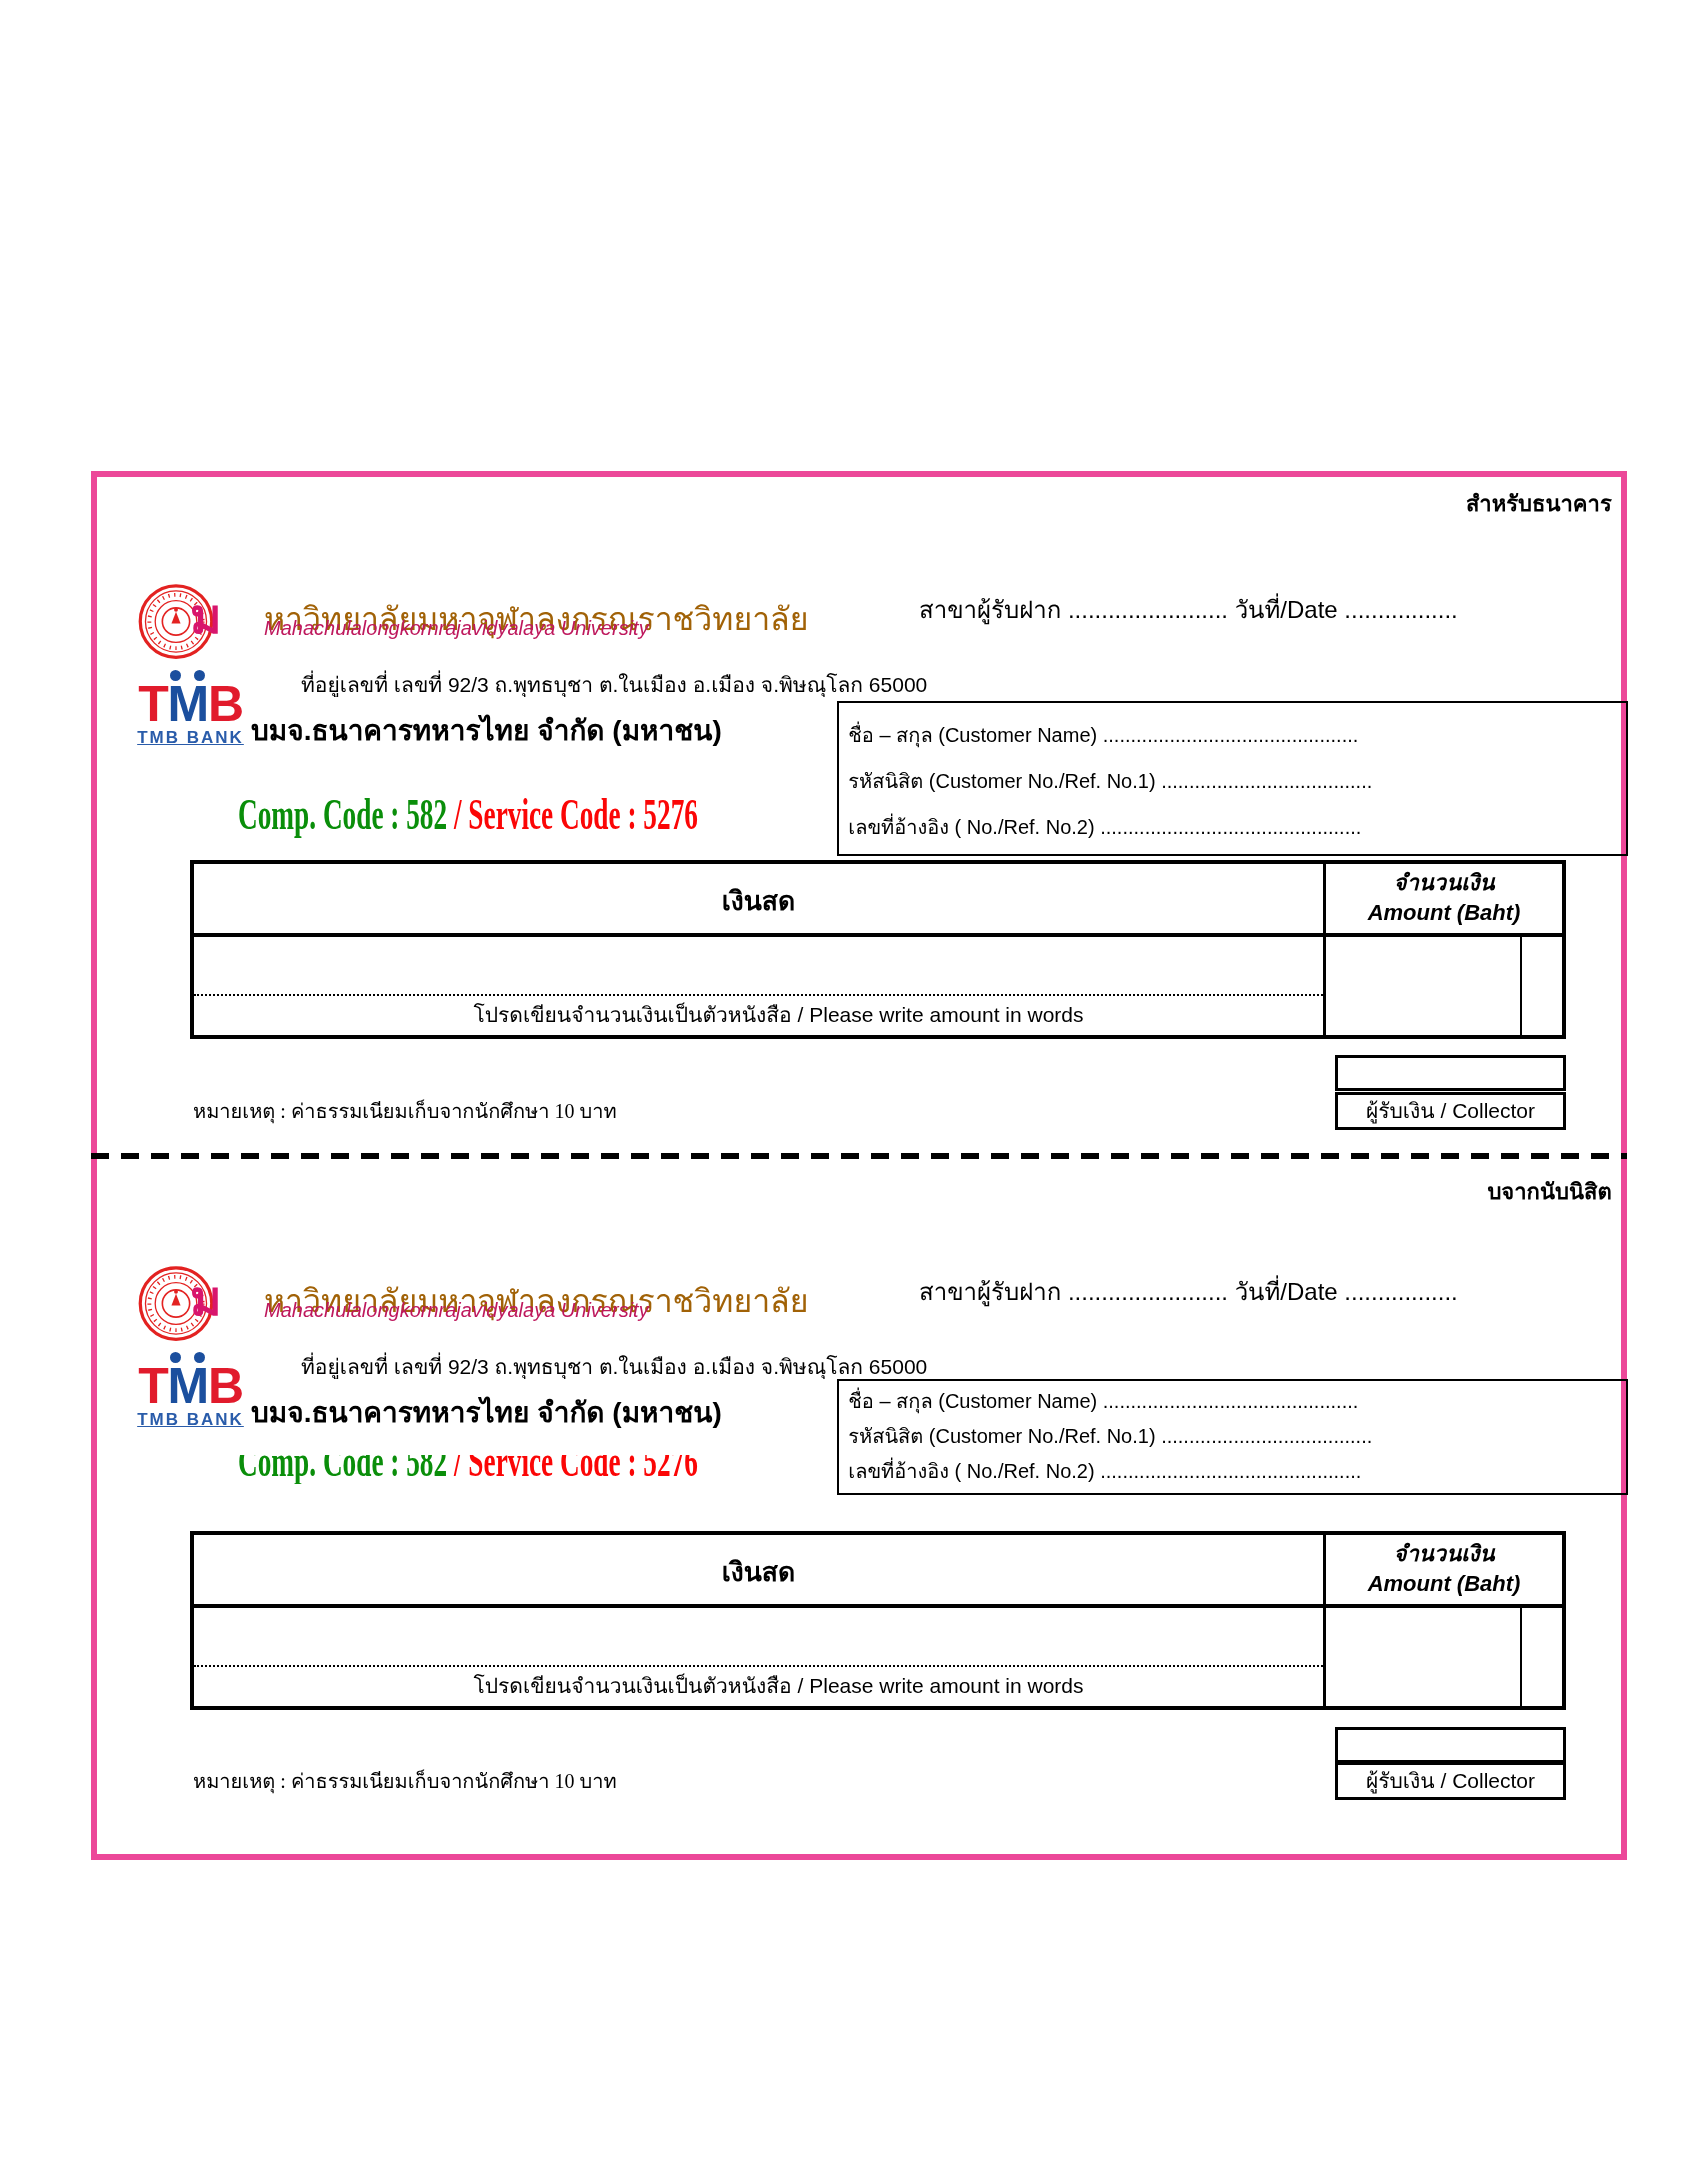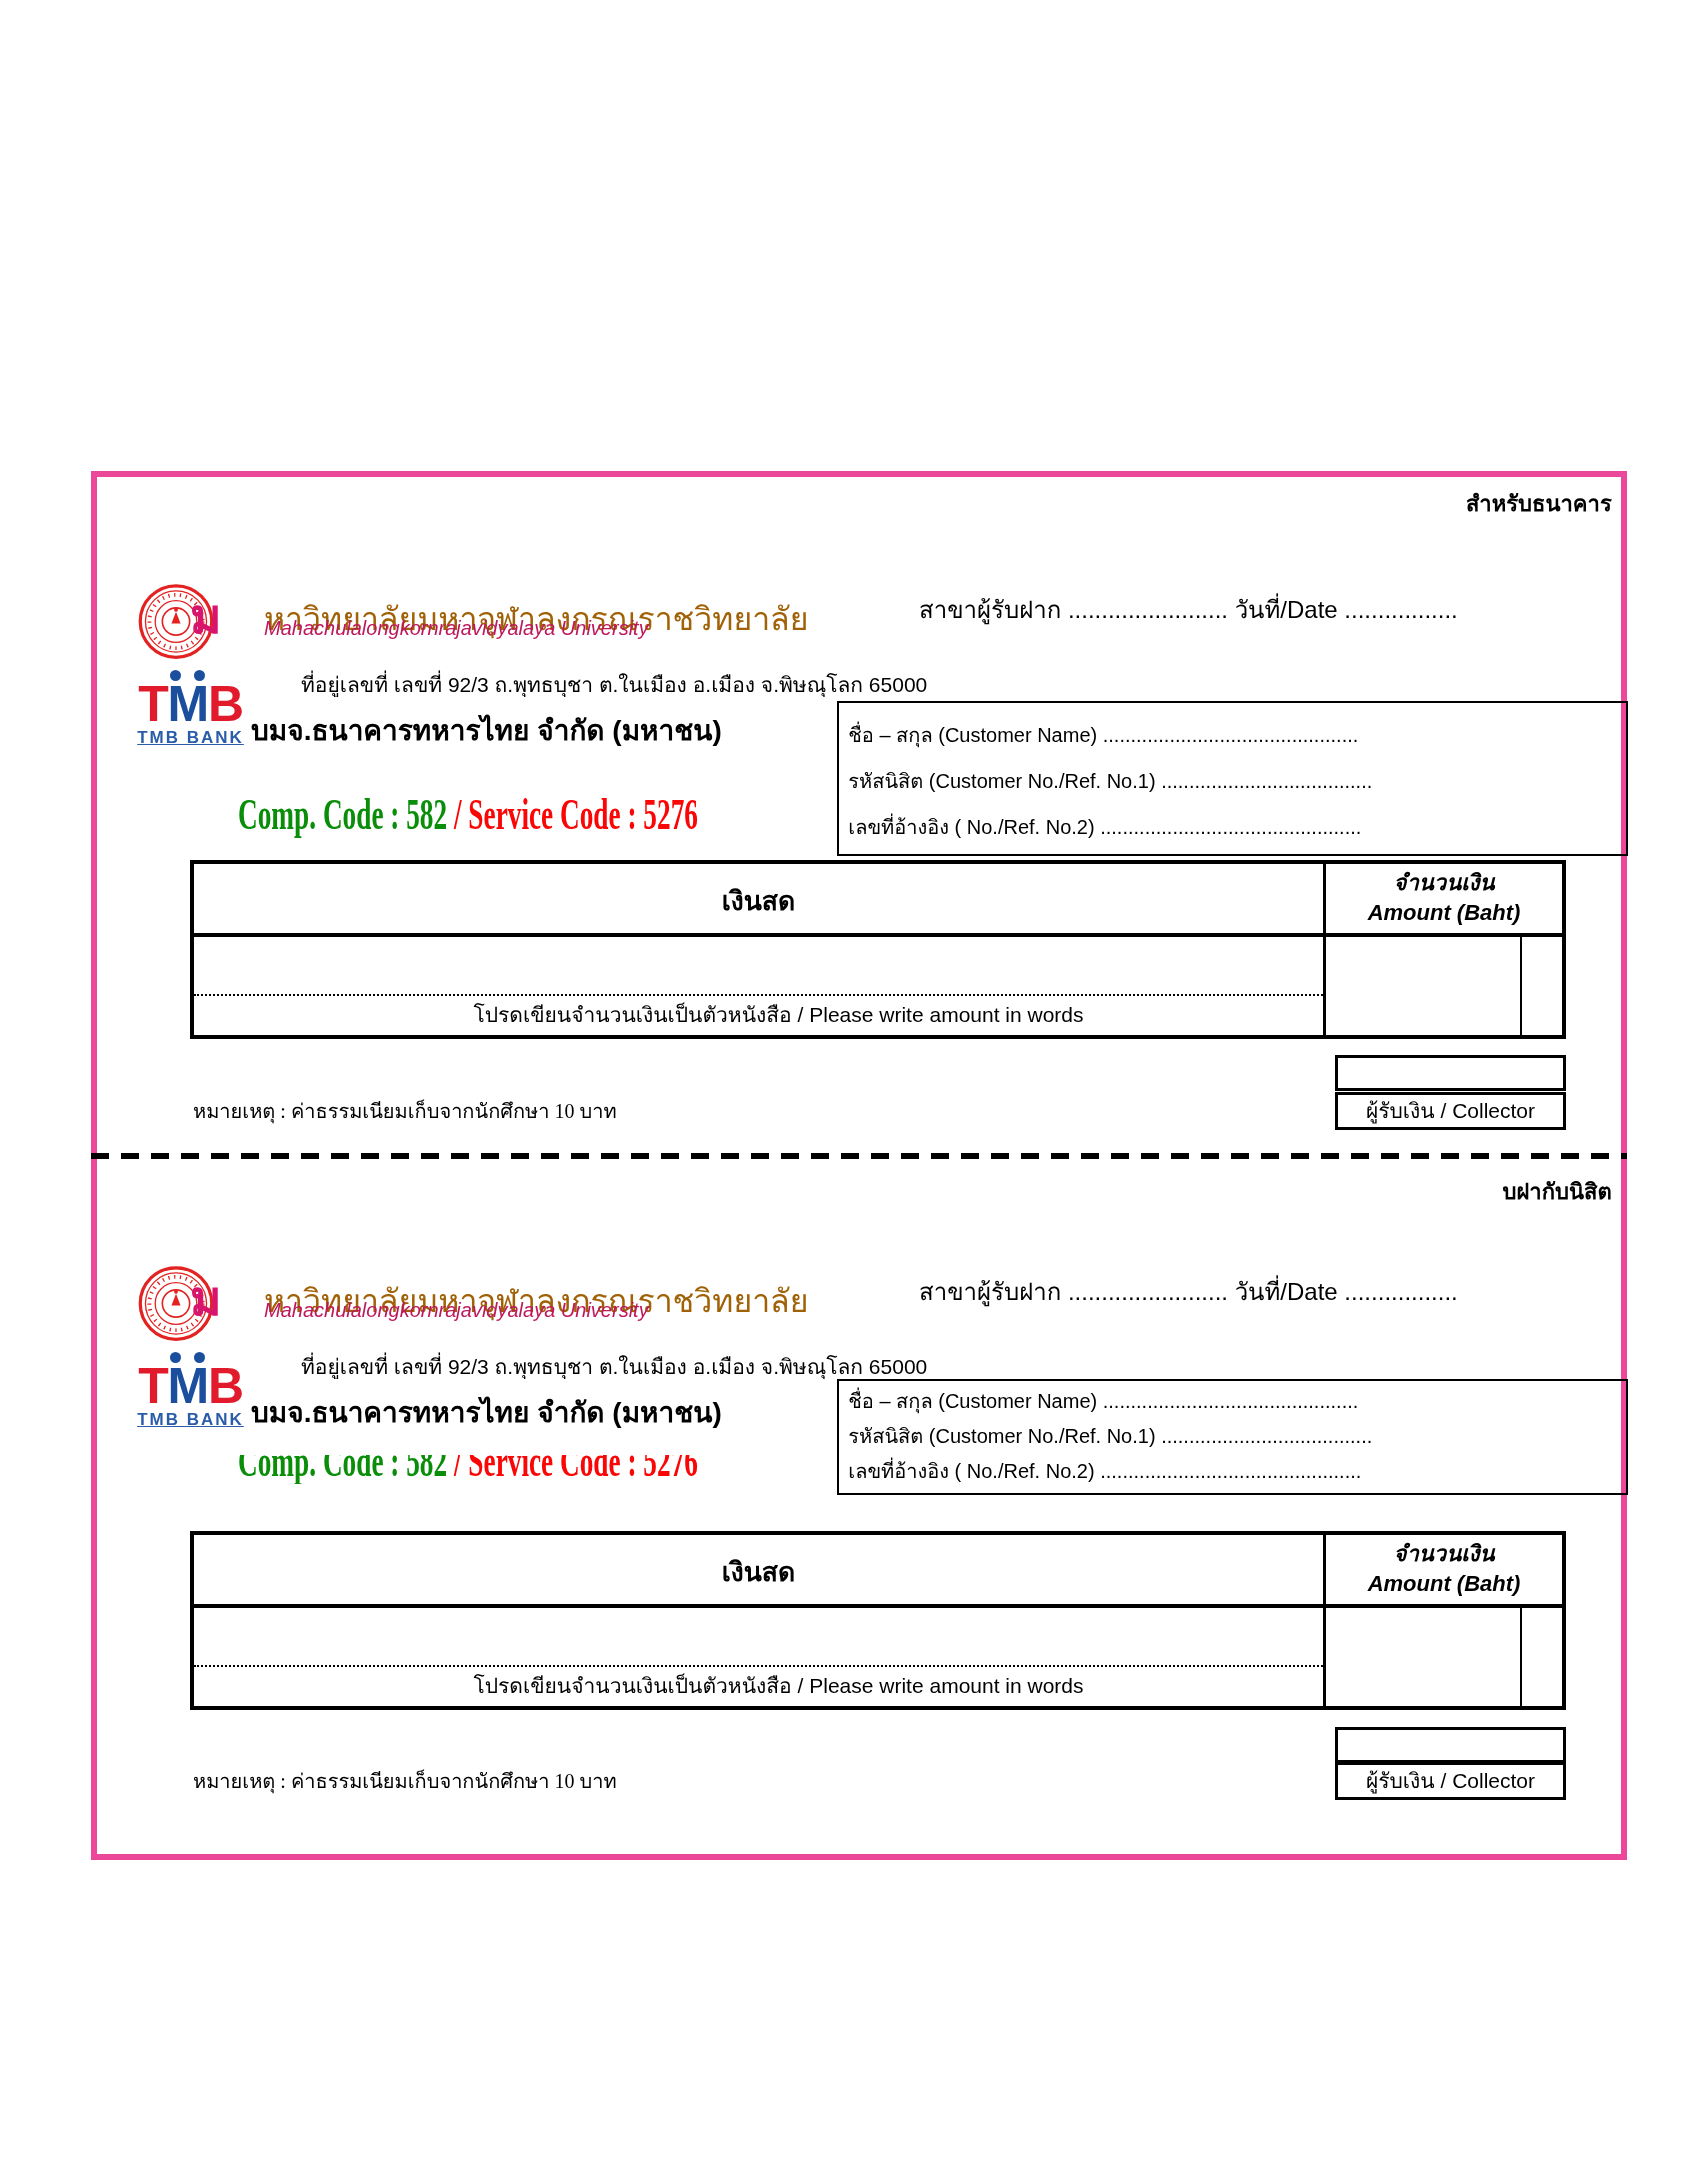--- a/index.html
+++ b/index.html
@@ -147,21 +147,21 @@
       </div>
 
       <div class="coll-empty"></div>
       <div class="coll-label">ผู้รับเงิน / Collector</div>
       <div class="note-line">หมายเหตุ  : ค่าธรรมเนียมเก็บจากนักศึกษา 10 บาท</div>
     </section>
 
     <div class="tear-line"></div>
 
     <section class="copy copy2">
-      <div class="corner-label">บฝากับนิสิต</div>
+      <div class="corner-label">บจากนับนิสิต</div>
 
       <svg class="seal" viewBox="0 0 120 120">
         <circle cx="60" cy="60" r="55" fill="none" stroke="#e32221" stroke-width="5"></circle>
         <circle cx="60" cy="60" r="47" fill="none" stroke="#e32221" stroke-width="2"></circle>
         <circle cx="60" cy="60" r="41" fill="none" stroke="#e32221" stroke-width="6" stroke-dasharray="2 7"></circle>
         <circle cx="60" cy="60" r="32" fill="none" stroke="#e32221" stroke-width="2"></circle>
         <circle cx="60" cy="60" r="21" fill="none" stroke="#e32221" stroke-width="2.5"></circle>
         <path d="M60 45 l7 18 h-14 z" fill="#e32221"></path>
         <circle cx="60" cy="42" r="3" fill="#e32221"></circle>
       </svg>

